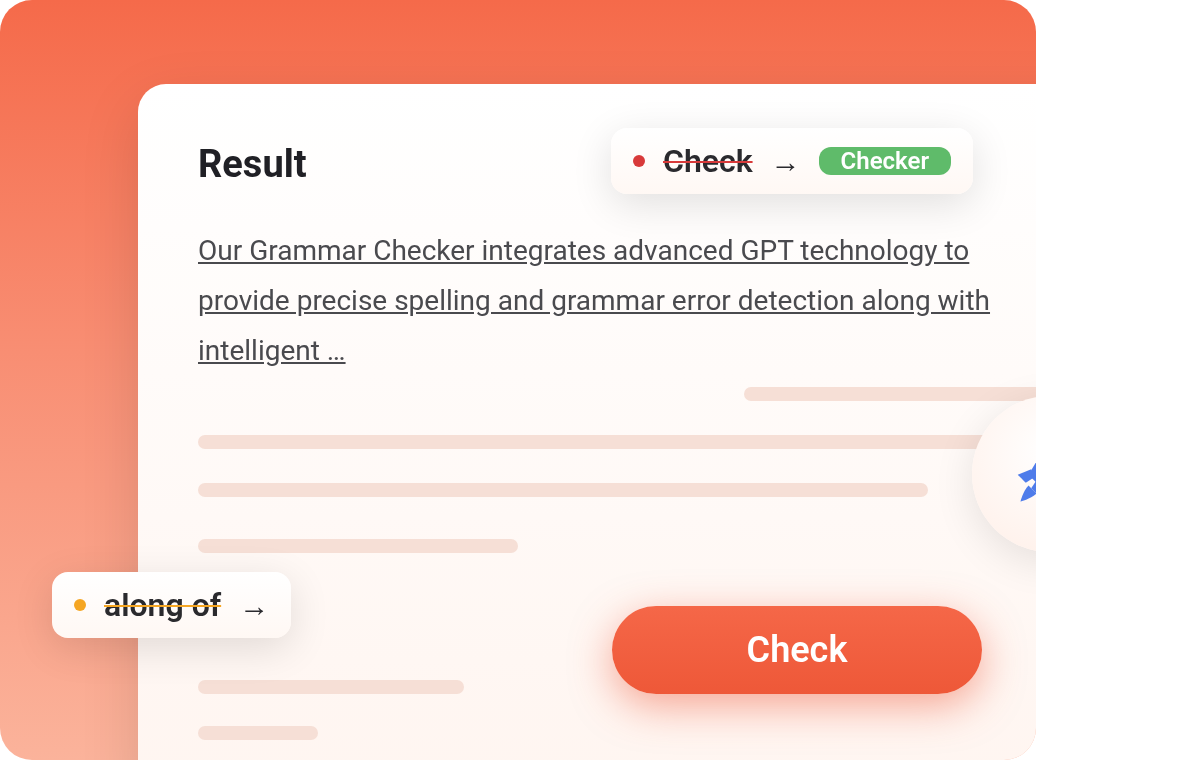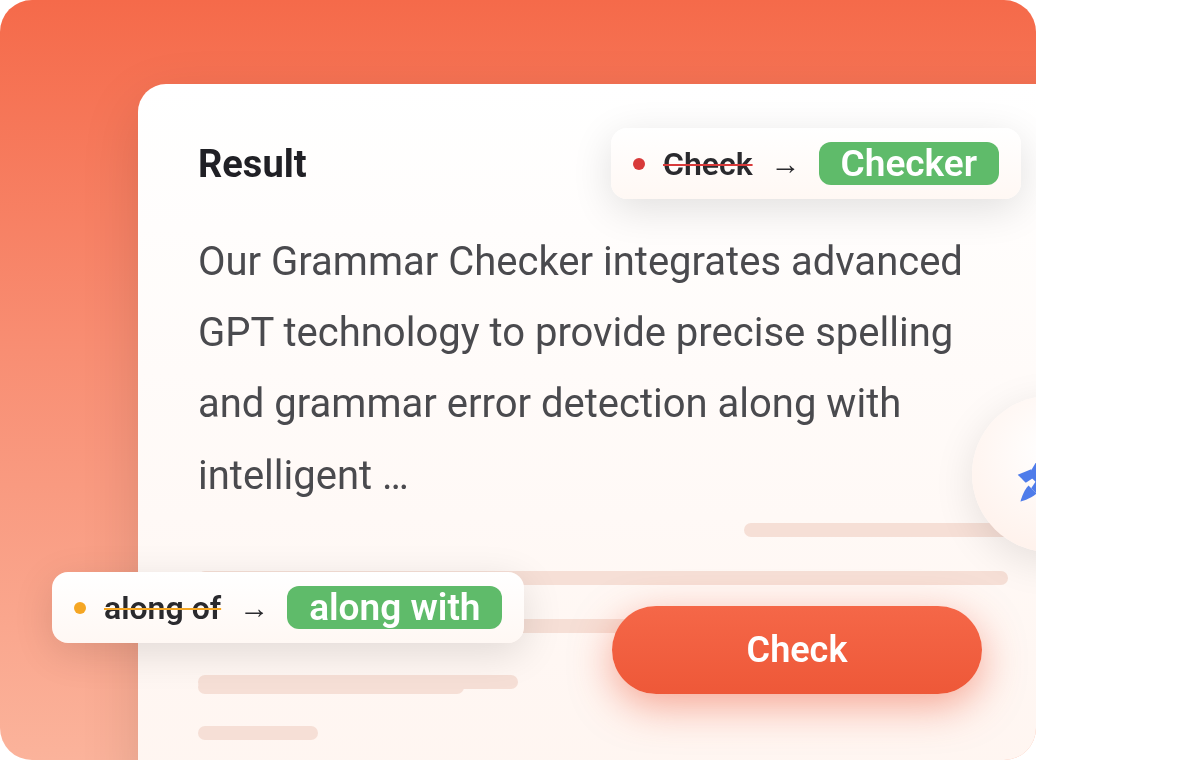--- a/index.html
+++ b/index.html
@@ -28,25 +28,26 @@
     box-shadow: 0 20px 60px rgba(0,0,0,0.12);
     padding: 58px 46px 0 60px;
   }
   .result-title {
     font-size: 38px;
     font-weight: 700;
     color: #202025;
   }
   .body-text {
     margin-top: 40px;
-    font-size: 40px;
+    font-size: 28px;
     line-height: 1.78;
     color: #4A4A4E;
     max-width: 820px;
     font-weight: 400;
+    text-decoration: underline;
   }
   .skeleton-group {
     margin-top: 12px;
   }
   .skel-row { display: flex; gap: 0; margin-top: 34px; }
   .skel {
     height: 14px;
     border-radius: 8px;
     background: #F6DFD6;
   }
@@ -80,21 +81,21 @@
   .pill .arrow {
     font-size: 30px;
     color: #2A2A2E;
     font-weight: 500;
   }
   .pill .good {
     display: inline-flex;
     align-items: center;
     background: #5FBB6A;
     color: #FFFFFF;
-    font-size: 37px;
+    font-size: 24px;
     font-weight: 600;
     border-radius: 12px;
     padding: 0 22px;
   }
 
   
   .rocket-badge {
     position: absolute;
     left: 972px;
     top: 396px;
@@ -160,21 +161,20 @@
     <span class="dot red"></span>
     <span class="bad stroke-red">Check</span>
     <span class="arrow">→</span>
     <span class="good">Checker</span>
   </div>
 
   <div class="pill" style="left:52px; top:572px;text-align:right;">
     <span class="dot orange"></span>
     <span class="bad stroke-orange">along of</span>
     <span class="arrow">→</span>
-    <span class="good">along with</span>
   </div>
 
   <div class="rocket-badge">
     <span>
       <svg viewBox="0 0 64 64" fill="none">
         <path d="M50 6 C42 6 30 12 22 24 L16 34 L24 42 L34 36 C46 28 52 16 52 8 C52 7 51 6 50 6 Z" fill="#4F7CEA"></path>
         <circle cx="37" cy="21" r="5.5" fill="#FFFFFF"></circle>
         <circle cx="37" cy="21" r="3" fill="#4F7CEA"></circle>
         <path d="M18 30 L8 34 C8 34 12 38 14 40 L20 36 Z" fill="#4F7CEA"></path>
         <path d="M28 40 L24 50 C24 50 20 46 18 44 L22 38 Z" fill="#4F7CEA"></path>

